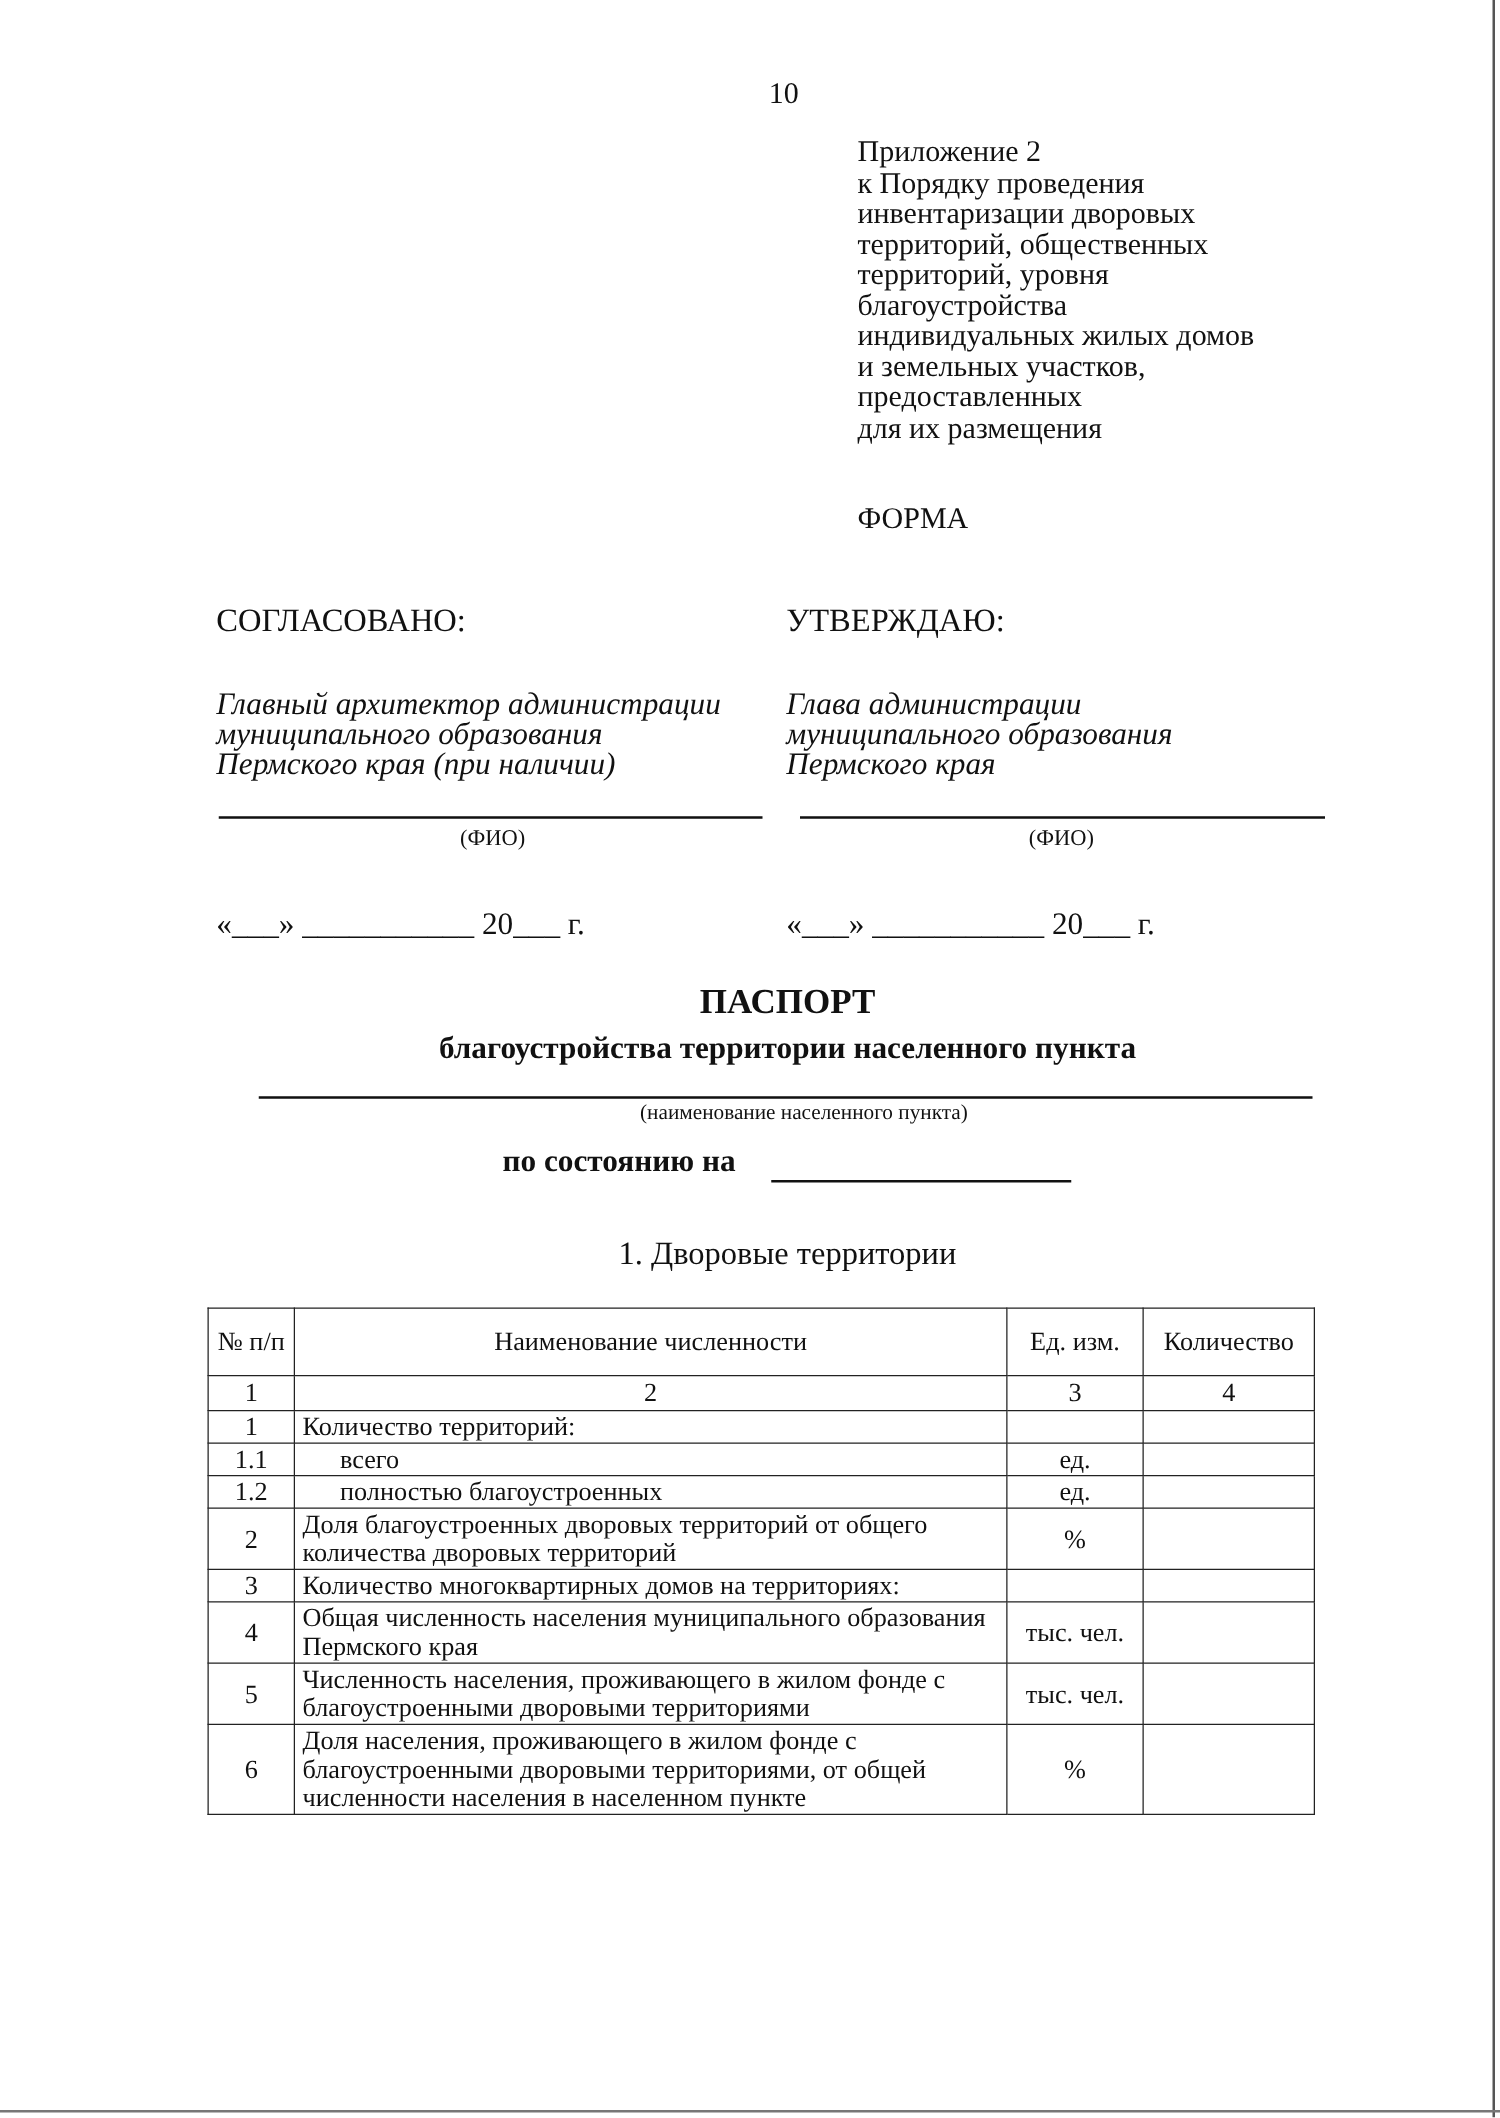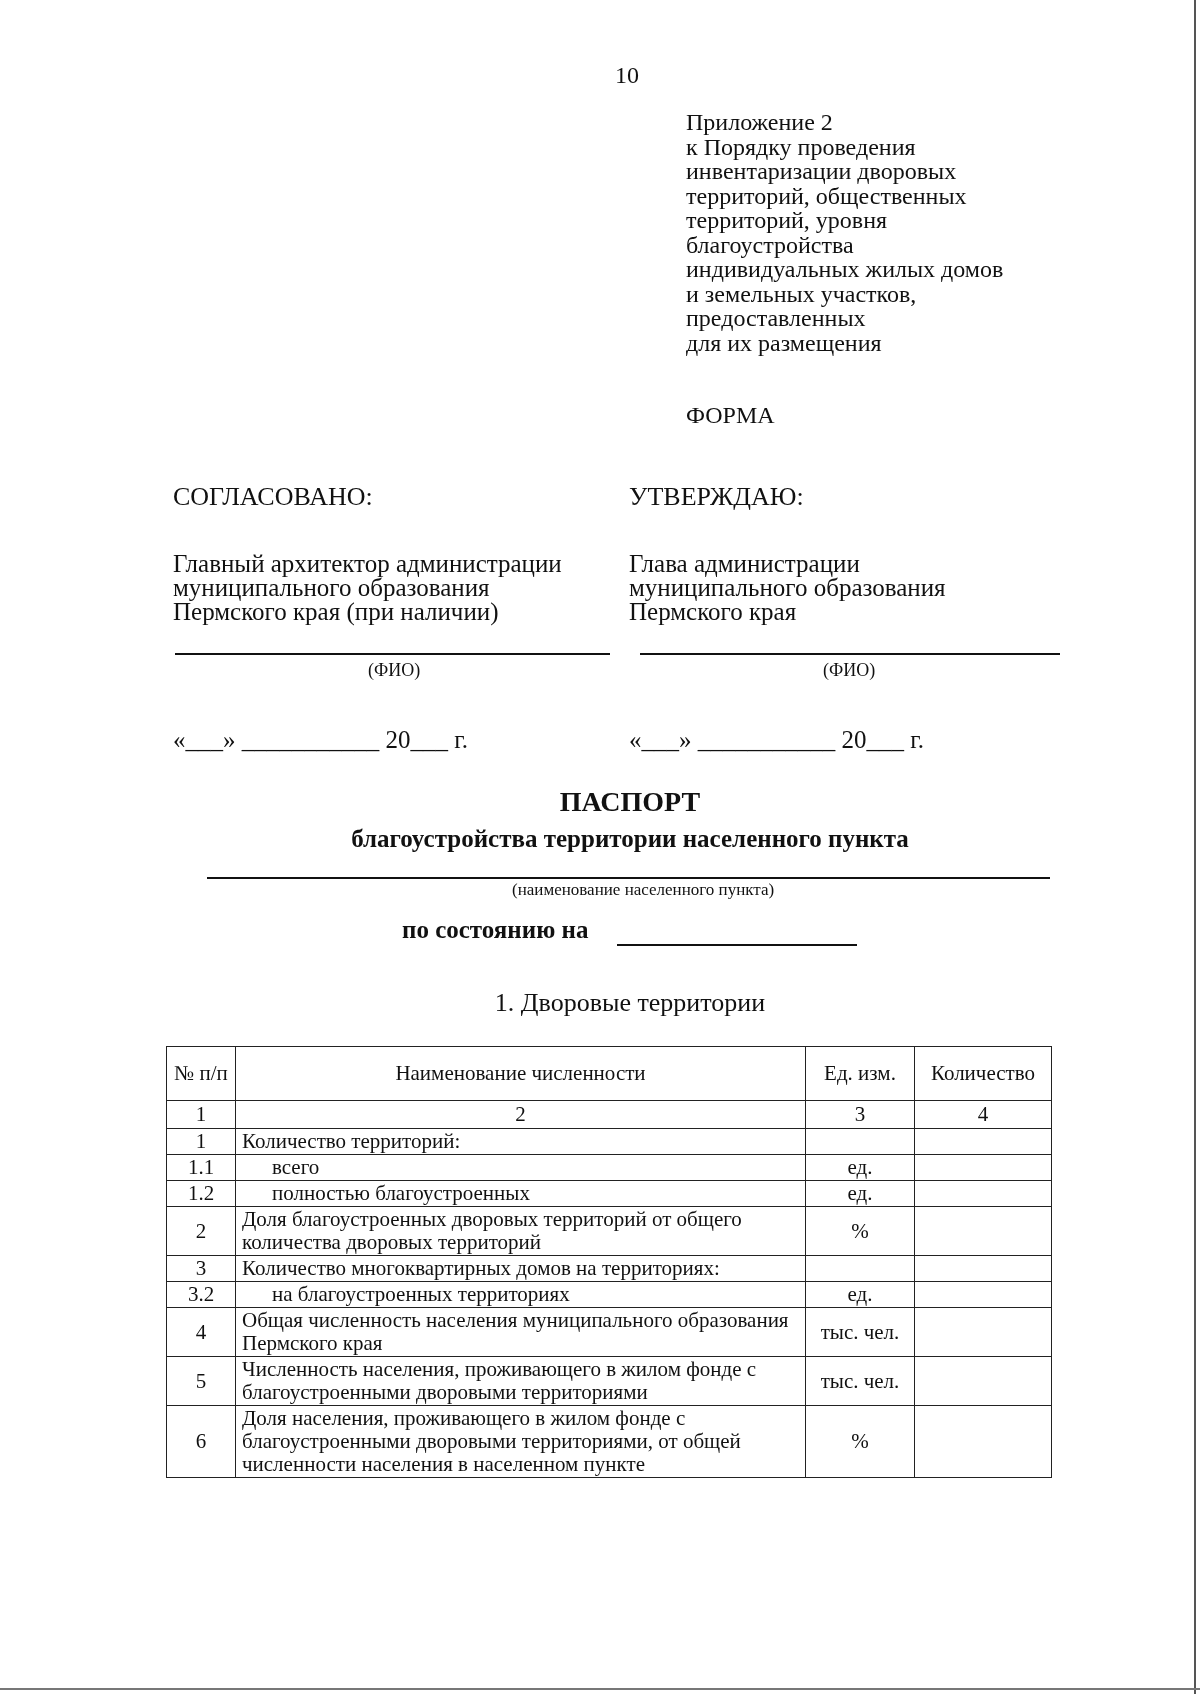--- a/index.html
+++ b/index.html
@@ -10,21 +10,21 @@
   .page-border-right { position: absolute; right: 4px; top: 0; width: 2px; height: 1694px; background: #555; }
   .page-border-bottom { position: absolute; left: 0; bottom: 4px; width: 1200px; height: 2px; background: #777; }
   .page-number { position: absolute; left: 615px; top: 62px; font-size: 24px; }
   .appendix { position: absolute; left: 686px; top: 110px; font-size: 24px; line-height: 24.5px; }
   .appendix div { white-space: nowrap; }
   .forma { position: absolute; left: 686px; top: 402px; font-size: 24px; }
   .col { position: absolute; top: 482px; font-size: 26px; }
   .col-left { left: 173px; }
   .col-right { left: 629px; }
   .heading { font-size: 26px; height: 70px; }
-  .role { font-size: 25px; line-height: 24px; }
+  .role { font-size: 25px; line-height: 24px; font-style: italic; }
   .role div { white-space: nowrap; }
   .sig-line { position: absolute; top: 653px; height: 2px; background: #111; }
   .fio { position: absolute; top: 660px; font-size: 18px; }
   .date { position: absolute; top: 726px; font-size: 25px; white-space: pre; }
   .title { position: absolute; left: 0; width: 1260px; text-align: center; font-weight: bold; }
   .title-main { top: 786px; font-size: 28px; }
   .title-sub { top: 825px; font-size: 25px; }
   .name-line { position: absolute; left: 207px; top: 877px; width: 843px; height: 2px; background: #111; }
   .name-caption { position: absolute; left: 472px; top: 880px; font-size: 17px; margin-left: 40px; }
   .as-of { position: absolute; left: 402px; top: 916px; font-size: 25px; font-weight: bold; white-space: pre; }
@@ -139,26 +139,20 @@
         <td class="c-unit">%</td>
         <td class="c-qty"></td>
       </tr>
       <tr>
         <td class="c-num">3</td>
         <td class="c-name">Количество многоквартирных домов на территориях:</td>
         <td class="c-unit"></td>
         <td class="c-qty"></td>
       </tr>
       <tr>
-        <td class="c-num">3.2</td>
-        <td class="c-name indent">на благоустроенных территориях</td>
-        <td class="c-unit">ед.</td>
-        <td class="c-qty"></td>
-      </tr>
-      <tr>
         <td class="c-num">4</td>
         <td class="c-name">Общая численность населения муниципального образования Пермского края</td>
         <td class="c-unit">тыс. чел.</td>
         <td class="c-qty"></td>
       </tr>
       <tr>
         <td class="c-num">5</td>
         <td class="c-name">Численность населения, проживающего в жилом фонде с благоустроенными дворовыми территориями</td>
         <td class="c-unit">тыс. чел.</td>
         <td class="c-qty"></td>

